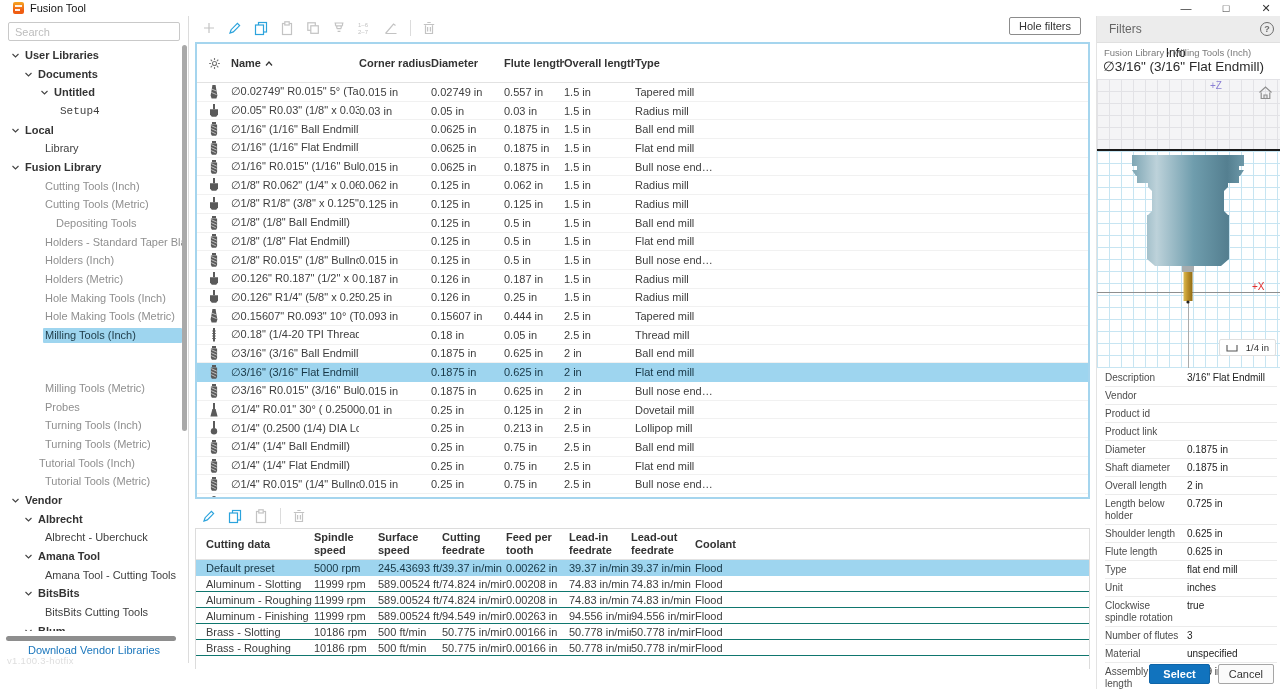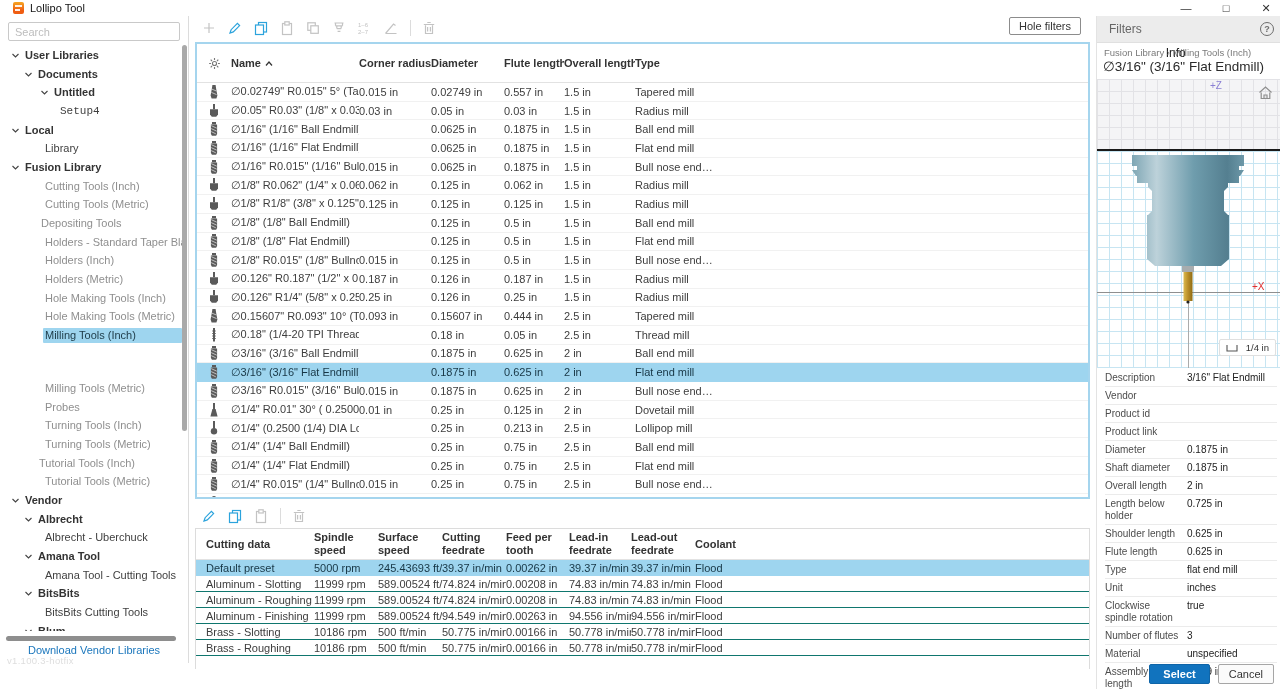--- a/index.html
+++ b/index.html
@@ -113,21 +113,21 @@
   #select-btn { background:#1173be; color:#fff; border:1px solid #0f65a8; border-radius:2px;
     font-size:11px; font-weight:bold; padding:3px 13px; font-family:"Liberation Sans",sans-serif; cursor:pointer; }
   #cancel-btn { background:#fbfbfb; color:#333; border:1px solid #a6a6a6; border-radius:2px;
     font-size:11px; padding:3px 10px; font-family:"Liberation Sans",sans-serif; cursor:pointer; }
 </style>
 </head>
 <body>
 
 <div id="titlebar">
   <div id="app-icon"></div>
-  <span id="win-title">Lollipo Tool</span>
+  <span id="win-title">Fusion Tool</span>
   <div id="win-controls">
     <span>—</span>
     <span>□</span>
     <span>✕</span>
   </div>
 </div>
 
 <div id="left-panel">
   <input id="search-box" type="text" placeholder="Search" style="">
   <div id="tree">
@@ -176,21 +176,21 @@
           </svg>
         </span>
         <span class="tree-label t-bold">Fusion Library</span>
       </div>
       <div class="tree-row" style="padding-left: 43px;">
         <span class="tree-label t-muted">Cutting Tools (Inch)</span>
       </div>
       <div class="tree-row" style="padding-left: 43px;">
         <span class="tree-label t-muted">Cutting Tools (Metric)</span>
       </div>
-      <div class="tree-row" style="padding-left: 39px;">
+      <div class="tree-row" style="padding-left: 54px;">
         <span class="tree-label t-muted">Depositing Tools</span>
       </div>
       <div class="tree-row" style="padding-left: 43px;">
         <span class="tree-label t-muted">Holders - Standard Taper Blanks</span>
       </div>
       <div class="tree-row" style="padding-left: 43px;">
         <span class="tree-label t-muted">Holders (Inch)</span>
       </div>
       <div class="tree-row" style="padding-left: 43px;">
         <span class="tree-label t-muted">Holders (Metric)</span>

